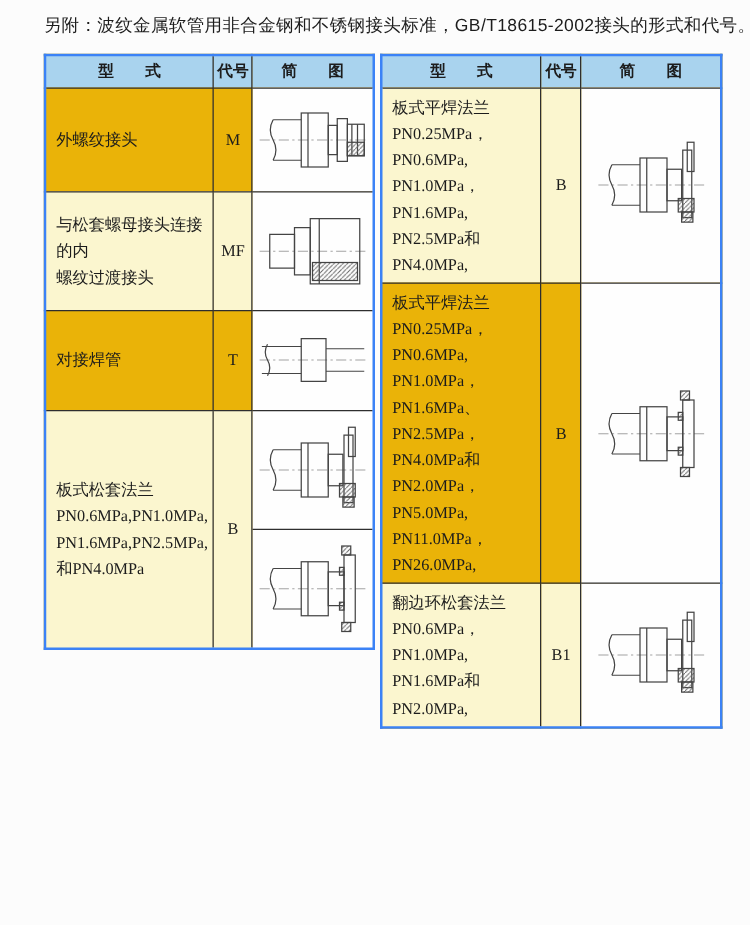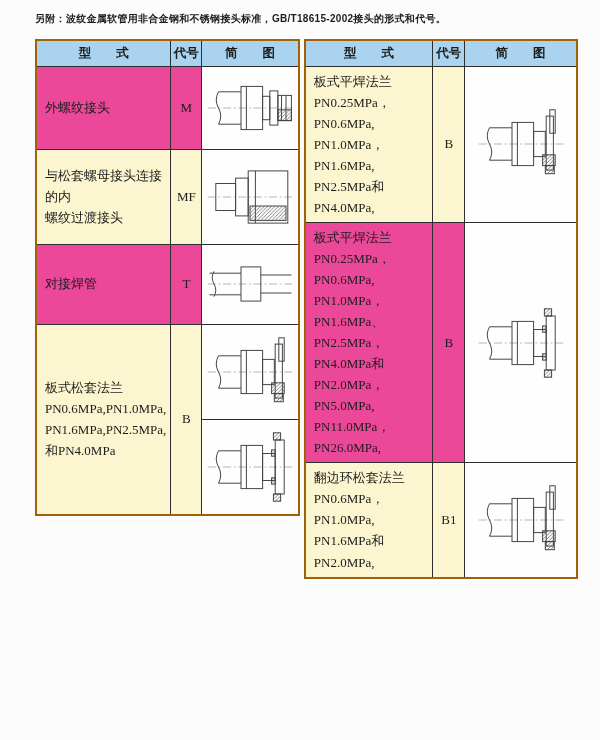--- a/index.html
+++ b/index.html
@@ -4,27 +4,27 @@
 <style>
   html,body{margin:0;padding:0;}
   body{
     width:600px;height:740px;overflow:hidden;
     background:#fcfcfc;
     font-family:"Liberation Sans",sans-serif;
     color:#1c1c1c;
   }
   .page{padding:12px 0 0 35px;}
   .title{
-    font-size:10px;font-weight:700;letter-spacing:.3px;
+    font-size:14px;font-weight:400;letter-spacing:.3px;
     margin-bottom:13px;white-space:nowrap;
   }
   .tables{display:flex;gap:4px;align-items:flex-start;}
   table.ftable{
     border-collapse:collapse;table-layout:fixed;
-    border:2px solid #a16207;background:#ec4899;
+    border:2px solid #3b82f6;background:#eab308;
   }
   .ftable th,.ftable td{
     border:1px solid #2e2e2e;
     vertical-align:middle;
     padding:0;
   }
   .ftable thead tr{height:26px;}
   .ftable th{
     background:#a9d3ee;
     font-size:12.5px;font-weight:700;

